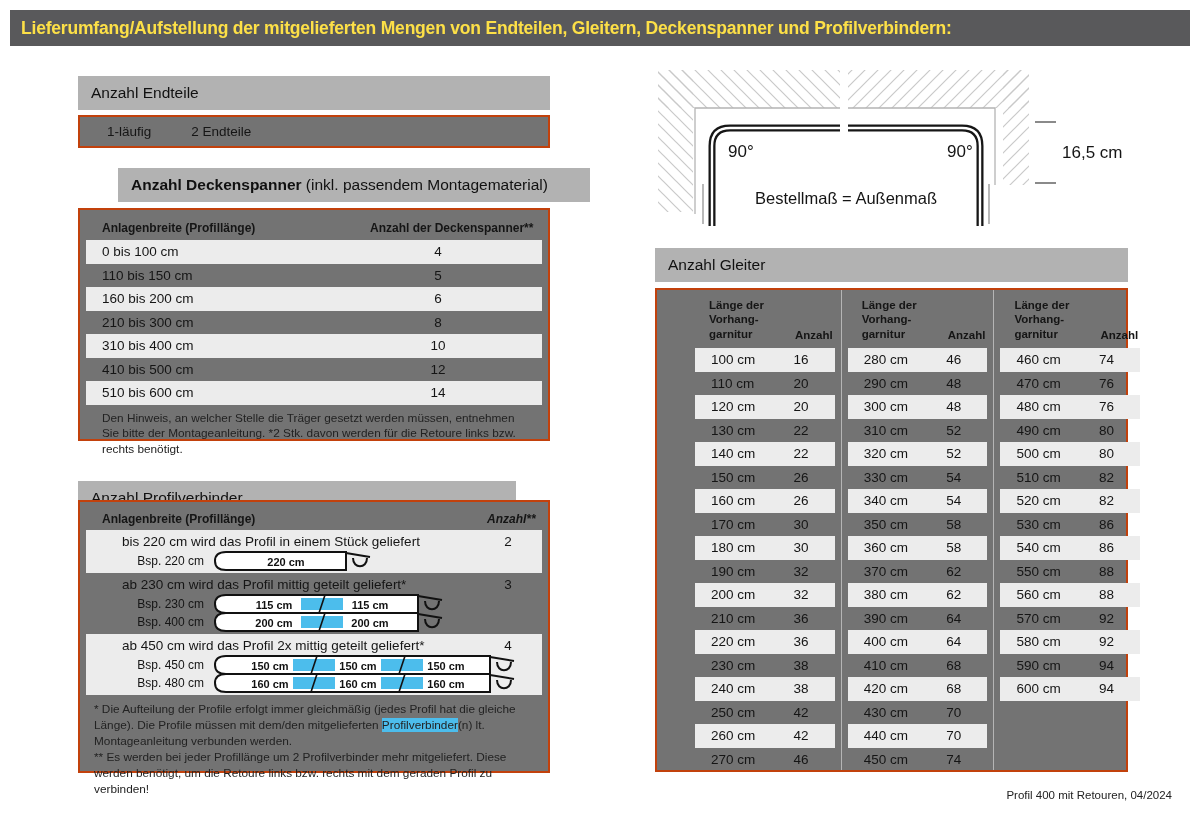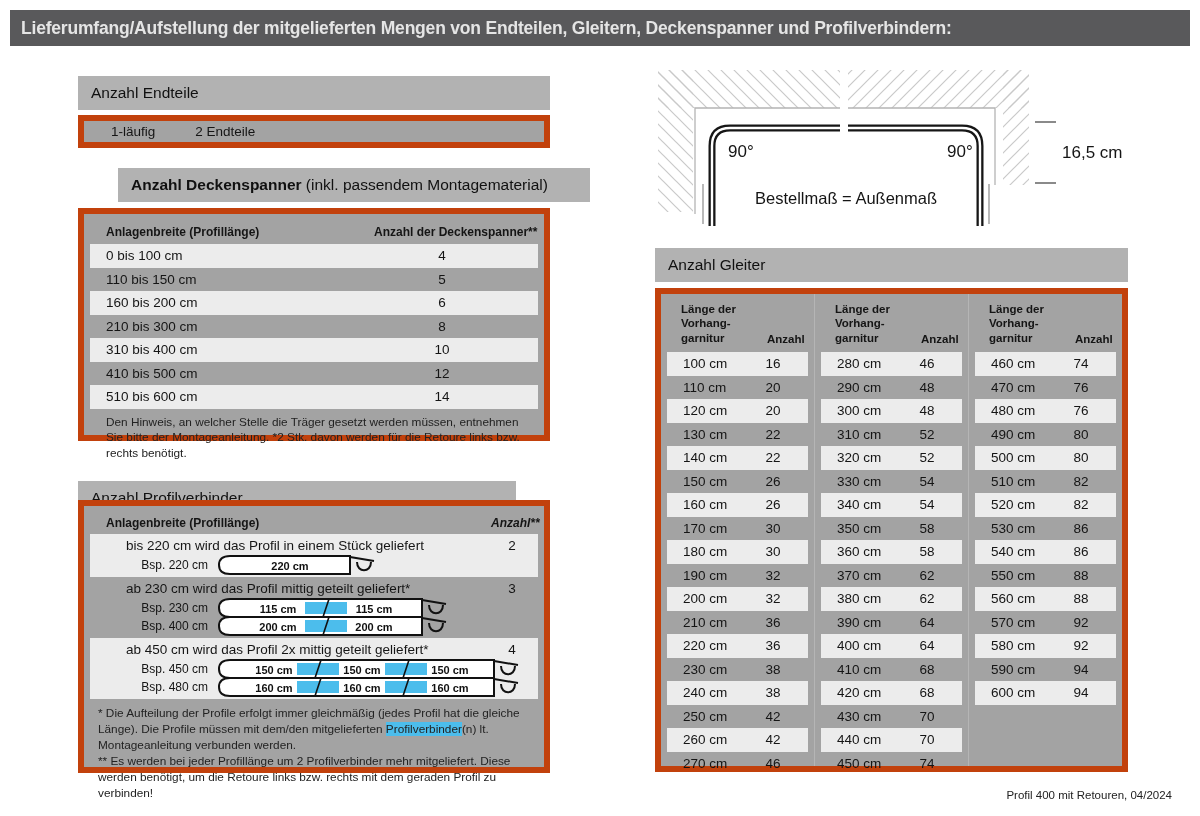--- a/index.html
+++ b/index.html
@@ -1,28 +1,28 @@
 <!DOCTYPE html>
 <html><head>
 <meta charset="utf-8">
 <style>
   html,body{margin:0;padding:0;background:#fff;}
   .page{position:relative;width:1200px;height:816px;background:#fff;overflow:hidden;
         font-family:"Liberation Sans",sans-serif;color:#151515;}
 
   .titlebar{position:absolute;left:10px;top:10px;width:1180px;height:36px;background:#59595b;
-            color:#e5e5e5;font-weight:bold;font-size:17.5px;line-height:37px;padding-left:11px;
+            color:#fde047;font-weight:bold;font-size:17.5px;line-height:37px;padding-left:11px;
             box-sizing:border-box;letter-spacing:-0.2px;white-space:nowrap;}
 
   .section-h{position:absolute;background:#b2b2b2;height:34px;line-height:34px;font-size:15.5px;
              padding-left:13px;box-sizing:border-box;color:#111;white-space:nowrap;}
   .section-h .b{font-weight:bold;}
   .section-h .r{font-weight:normal;}
 
-  .box{position:absolute;background:#a3a3a3;border:6px solid #c2410c;box-sizing:border-box;}
+  .box{position:absolute;background:#737373;border:2px solid #c2410c;box-sizing:border-box;}
 
   
   #endteile-box{left:78px;top:115px;width:472px;height:33px;display:flex;align-items:center;font-size:13.5px;}
   #endteile-box .lab{margin-left:27px;}
   #endteile-box .val{margin-left:40px;}
 
   
   .t-row{position:relative;margin:0 6px;height:23.5px;line-height:23.5px;font-size:13.5px;}
   .stripe{background:#ececec;}
   .t-label{margin-left:16px;}
@@ -43,21 +43,21 @@
   .pv-row{position:relative;margin:0 6px;padding:2px 0 3px;}
   .pv-text{margin-left:16px;font-size:13.5px;line-height:20px;padding-left:20px;}
   .pv-count{position:absolute;top:2px;left:407px;width:30px;text-align:center;font-size:13.5px;line-height:20px;}
   .pv-ex{display:flex;align-items:center;height:18px;margin-left:36px;}
   .pv-ex-label{width:82px;text-align:right;font-weight:normal;font-size:12px;margin-right:8px;white-space:nowrap;}
   .pv-ex-svg{display:inline-flex;}
   .pv-notes{margin:6px 14px 0 14px;font-size:11.8px;line-height:1.36;color:#222;}
   .hl{background:#4cbdec;}
 
   
-  #gl-box{left:655px;top:288px;width:473px;height:484px;display:flex;}
+  #gl-box{left:655px;top:288px;width:473px;height:484px;display:flex;padding-left:32px;}
   .gl-col{flex:1;padding-top:6px;box-sizing:border-box;}
   .gl-col-b{border-left:1px solid #b5b5b5;}
   .gl-head{display:flex;align-items:flex-end;padding:2px 8px 7px 20px;}
   .gl-lines{font-weight:bold;font-size:11.5px;line-height:1.25;width:72px;}
   .gl-anz{font-weight:bold;font-size:11.5px;margin-left:14px;}
   .gl-val{position:absolute;left:88px;top:0;width:36px;text-align:center;}
 
   
   #wall-diagram{position:absolute;left:650px;top:64px;}
 

